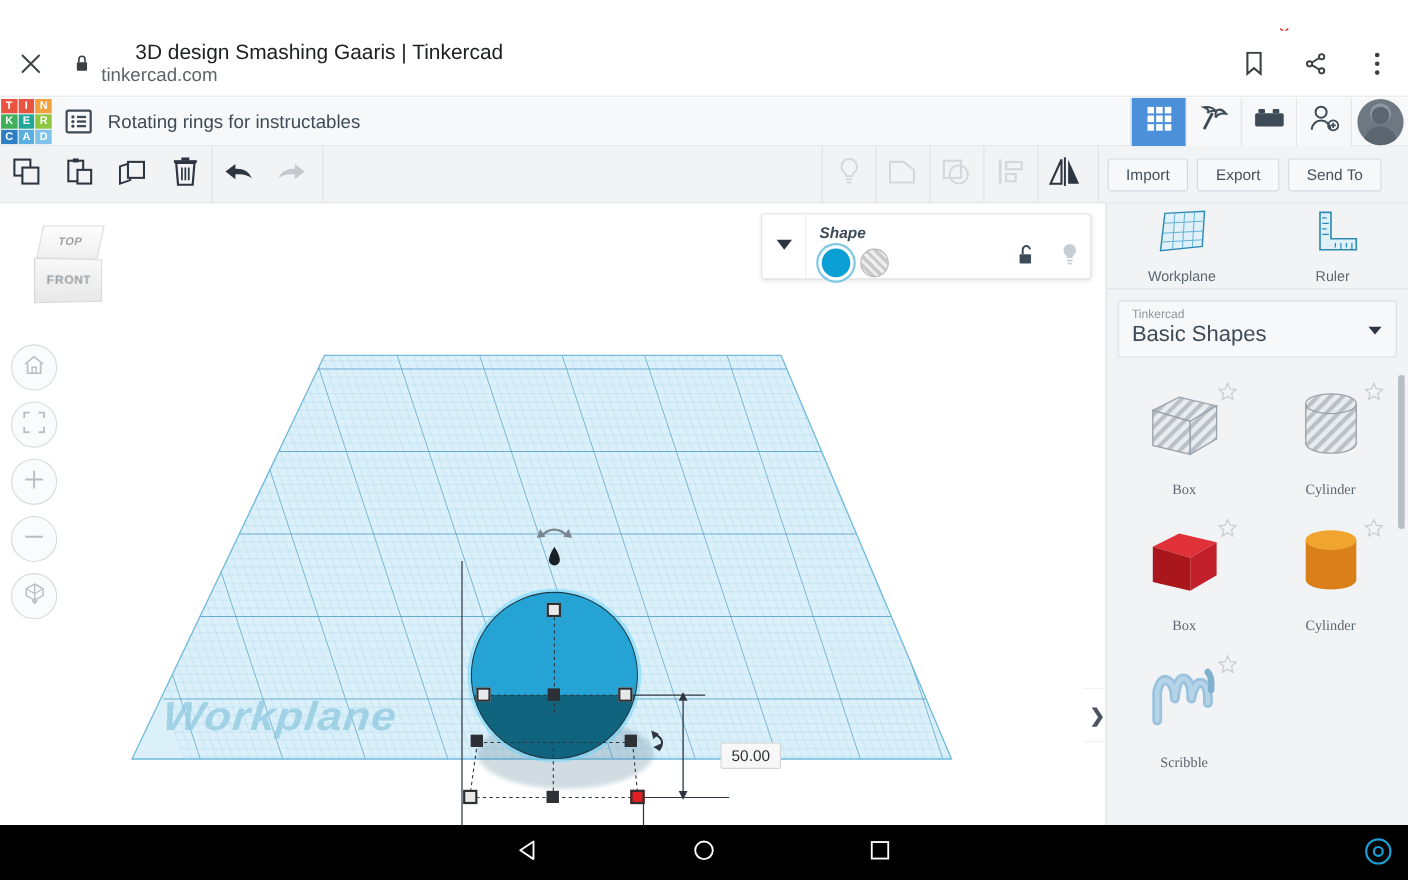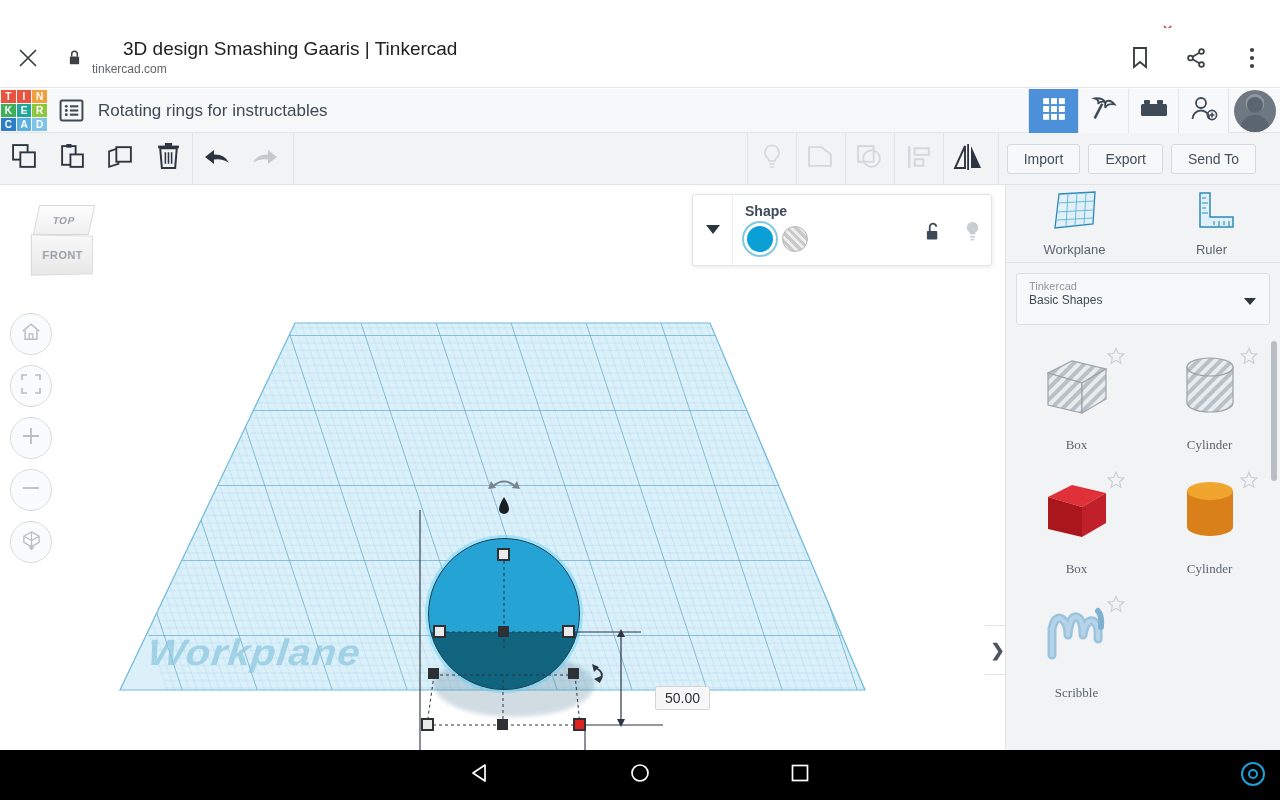--- a/index.html
+++ b/index.html
@@ -23,21 +23,21 @@
   
   .browserbar {
     position: absolute; top: 28px; left: 0; width: 1280px; height: 60px;
     background: #ffffff; display: flex; align-items: center;
     border-bottom: 1px solid #e6e6e6;
   }
   .bb-close { width: 56px; display: flex; justify-content: center; align-items: center; }
   .bb-lock { width: 36px; display: flex; justify-content: center; align-items: center; }
   .bb-titles { flex: 1; display: flex; flex-direction: column; justify-content: center; }
   .bb-title { font-size: 19px; color: #202124; line-height: 22px; margin-left: 31px; }
-  .bb-url { font-size: 12px; color: #5f6368; line-height: 16px; margin-top: 1px; }
+  .bb-url { font-size: 17px; color: #5f6368; line-height: 16px; margin-top: 1px; }
   .bb-actions { display: flex; align-items: center; gap: 0; }
   .bb-btn { width: 56px; height: 56px; display: flex; align-items: center; justify-content: center; }
 
   
   .appheader {
     position: absolute; top: 89px; left: 0; width: 1280px; height: 44px;
     background: #f7f8f9; border-bottom: 1px solid #e1e4e8;
     display: flex; align-items: center;
   }
   .tc-logo { width: 48px; height: 44px; display: grid;
@@ -143,23 +143,23 @@
 
   .panel-collapse {
     position: absolute; left: 985px; top: 440px; width: 26px; height: 50px;
     background: #ffffff; border: 1px solid #e1e4e8; border-left: none;
     border-radius: 0 4px 4px 0; display: flex; align-items: center; justify-content: center;
     font-size: 17px; color: #4a5560; font-weight: bold;
   }
 
   
   .shape-panel {
-    position: absolute; left: 692px; top: 194px; width: 300px; height: 72px;
+    position: absolute; left: 692px; top: 194px; width: 300px; height: 60px;
     background: #ffffff; border: 1px solid #e1e4e8; border-radius: 3px;
-    box-shadow: 0 1px 4px rgba(0,0,0,.10); display: flex;
+    box-shadow: 0 1px 4px rgba(0,0,0,.10); display: flex; font-style: italic;
   }
   .sp-collapse { width: 40px; display: flex; align-items: center; justify-content: center;
     border-right: 1px solid #eceef0; }
   .sp-body { flex: 1; padding: 8px 12px 0 12px; position: relative; }
   .sp-title { font-size: 14px; color: #3d4a57; font-weight: bold; }
   .sp-swatches { display: flex; gap: 9px; margin-top: 7px; align-items: center; }
   .sw { width: 26px; height: 26px; border-radius: 50%; }
   .sw.solid { background: #0aa0d6; box-shadow: 0 0 0 3px #ffffff, 0 0 0 5px #7fc7e6; margin-left: 2px; }
   .sw.hole {
     background: repeating-linear-gradient(45deg, #c9c9c9 0 3px, #ededed 3px 6px);
@@ -174,21 +174,21 @@
   }
   .sb-tools { display: flex; height: 78px; border-bottom: 1px solid #dfe2e6; }
   .sb-tool { flex: 1; display: flex; flex-direction: column; align-items: center;
     justify-content: center; gap: 4px; }
   .sb-tool-label { font-size: 13px; color: #5b6670; }
   .sb-dropdown {
     margin: 10px; height: 52px; background: #f7f8f9; border: 1px solid #dcdfe3; border-radius: 3px;
     padding: 6px 12px; position: relative;
   }
   .sb-dd-sub { font-size: 11px; color: #8d959d; }
-  .sb-dd-main { font-size: 12px; color: #3d4a57; margin-top: 1px; }
+  .sb-dd-main { font-size: 20px; color: #3d4a57; margin-top: 1px; }
   .sb-dd-arrow { position: absolute; right: 12px; top: 18px; }
   .sb-grid { padding: 6px 4px 0 4px; display: grid; grid-template-columns: 1fr 1fr;
     row-gap: 4px; position: relative; }
   .sb-cell { height: 120px; display: flex; flex-direction: column; align-items: center;
     justify-content: flex-start; padding-top: 10px; position: relative; }
   .sb-cell-label { font-size: 13px; color: #5b6670; position: absolute; bottom: 8px; font-family: Liberation Serif, serif; }
   .sb-star { position: absolute; right: 18px; top: 6px; }
   .sb-scroll { position: absolute; right: 3px; top: 6px; width: 6px; height: 140px;
     background: #b9bec3; border-radius: 3px; }
 
@@ -571,21 +571,21 @@
     <div class="handle" style="left:497px;top:363px"></div>
     <div class="handle" style="left:433px;top:440px"></div>
     <div class="handle" style="left:562px;top:440px"></div>
     <div class="handle dark" style="left:498px;top:441px"></div>
     <div class="handle dark" style="left:428px;top:483px"></div>
     <div class="handle dark" style="left:568px;top:483px"></div>
     <div class="handle" style="left:421px;top:533px"></div>
     <div class="handle dark" style="left:497px;top:534px"></div>
     <div class="handle red" style="left:573px;top:533px"></div>
 
-    <div class="dimbox" style="left:655px;top:501px">50.00</div>
+    <div class="dimbox" style="left:655px;top:490px">50.00</div>
 
     <div class="panel-collapse">
       <span>❯</span>
     </div>
   </div>
 
   <div class="shape-panel">
     <div class="sp-collapse">
       <span>
         <svg width="16" height="11" viewBox="0 0 16 11">

